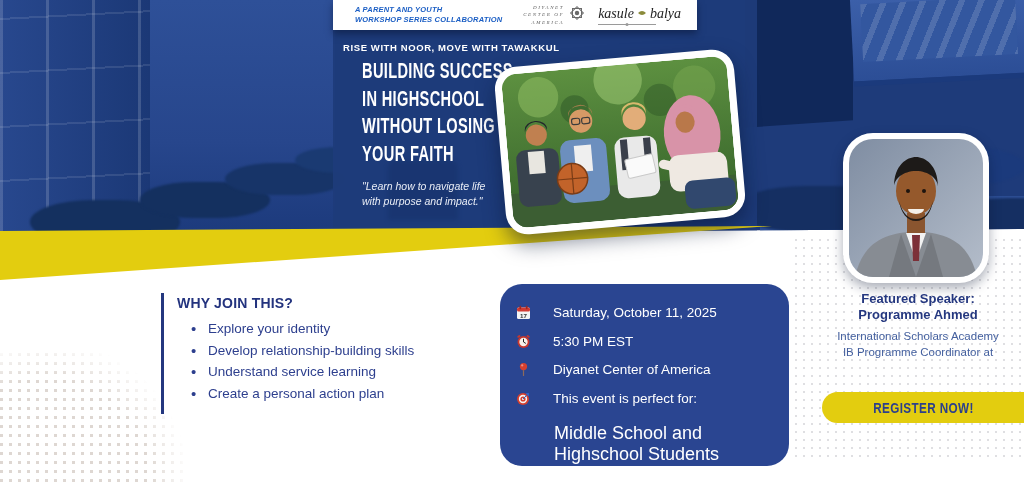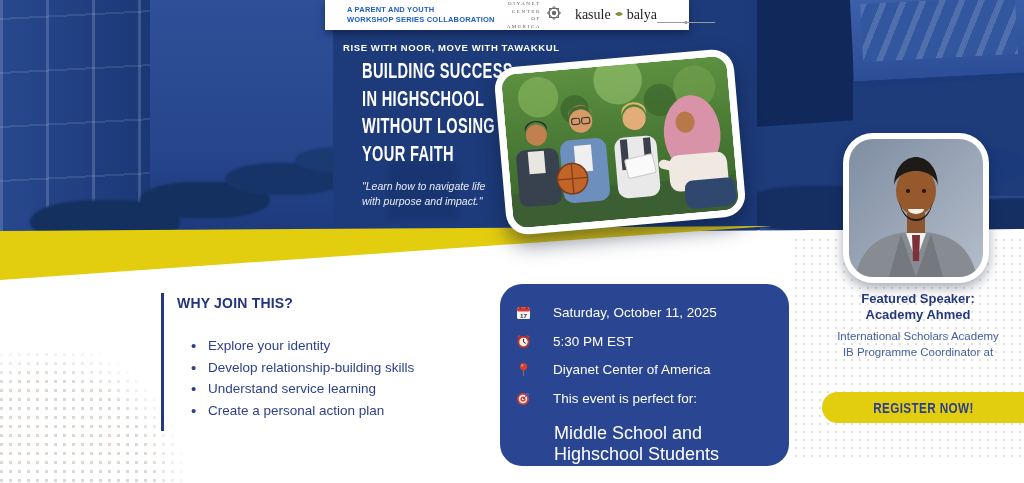--- a/index.html
+++ b/index.html
@@ -45,30 +45,30 @@
   .dots-right { position:absolute; left:792px; top:236px; width:232px; height:226px;
     background-image:radial-gradient(#c5c5ca 1.1px, transparent 1.3px);
     background-size:8px 8px; opacity:.55; }
   .dots-left { position:absolute; left:-12px; top:350px; width:195px; height:133px;
     background-image:radial-gradient(#cdc3bb 1.6px, transparent 1.8px);
     background-size:9px 9px; opacity:.65;
     -webkit-mask-image:radial-gradient(circle at 30% 100%, #000 0 55%, transparent 75%);
             mask-image:radial-gradient(circle at 30% 100%, #000 0 55%, transparent 75%); }
 
   
-  .topbar { position:absolute; left:325px; top:0; width:364px; height:30px; background:#fff;
+  .topbar { position:absolute; left:333px; top:0; width:364px; height:30px; background:#fff;
     display:flex; align-items:center; padding:0 10px 0 22px; gap:12px;
-    box-shadow:0 4px 7px rgba(8,20,50,.5); }
+    box-shadow:0 4px 7px rgba(8,20,50,.5);font-style:italic; }
   .collab { font-size:7.5px; font-weight:bold; color:#1b5ec4; line-height:1.3; letter-spacing:.2px; white-space:nowrap; }
   .diyanet { display:flex; align-items:center; gap:4px; margin-left:auto; }
   .diyanet-text { font-size:5px; letter-spacing:1.6px; color:#5c5c5c; text-align:right; line-height:1.5;
     font-family:"Liberation Serif", serif; }
   .kasule { display:flex; align-items:center; gap:3px; font-family:"Liberation Serif", serif;
     font-size:14px; color:#232323; padding-right:6px; }
-  .kasule-col { display:flex; align-items:flex-end; }
+  .kasule-col { display:flex; flex-direction:column; align-items:flex-start; }
   .kasule-rule { width:58px; border-top:1px solid #9a9a9a; margin-top:2px; position:relative; }
   .kasule-rule::after { content:""; position:absolute; left:50%; top:-2px; width:3px; height:3px;
     border-radius:50%; background:#9a9a9a; transform:translateX(-50%); }
 
   
   .kicker { position:absolute; left:343px; top:42px; font-size:9.5px; font-weight:bold; color:#ffffff;
     letter-spacing:.6px; }
   .title { position:absolute; left:362px; top:58px; color:#ffffff; font-weight:bold; font-size:21.5px;
     line-height:27.5px; letter-spacing:.5px; transform:scaleX(.68); transform-origin:left top; white-space:nowrap; }
   .quote { position:absolute; left:362px; top:179px; font-style:italic; font-size:10.5px; color:#e9edf6;
@@ -93,21 +93,21 @@
 
   .register { position:absolute; left:822px; top:392px; width:202px; height:31px; background:#e3cd0f;
     border-radius:17px 0 0 17px; display:flex; align-items:center; justify-content:center; cursor:pointer; }
   .register span { font-size:15px; font-weight:bold; color:#2b3f8c; letter-spacing:.5px;
     transform:scaleX(.78); white-space:nowrap; }
 
   
   .why { position:absolute; left:161px; top:293px; width:322px; border-left:3px solid #24377f;
     padding:2px 0 10px 13px; }
   .why-heading { font-size:14px; font-weight:bold; color:#23337e; letter-spacing:.2px; }
-  .why-list { list-style:none; margin-top:24px; padding-left:14px; }
+  .why-list { list-style:none; margin-top:7px; padding-left:14px; }
   .why-list li { position:relative; padding-left:17px; font-size:13.5px; color:#2d3f8e; line-height:21.5px; }
   .why-list li::before { content:"\2022"; position:absolute; left:0; top:0; font-size:15px; color:#2d3f8e; }
 
   
   .details { position:absolute; left:500px; top:284px; width:289px; height:182px;
     background:#2a4591; border-radius:22px; padding:21px 12px 0 16px; color:#fff; }
   .detail-row { display:flex; align-items:center; gap:22px; margin-bottom:13.5px; font-size:13.5px; }
   .detail-row .ic { width:15px; height:15px; flex:0 0 15px; }
   .detail-row .ic svg { display:block; width:15px; height:15px; }
   .audience { margin-top:17px; font-size:18px;margin-left:38px; }
@@ -259,21 +259,21 @@
         <path d="M45,48 C45,26 58,18 67,18 C76,18 89,26 89,48 C89,40 80,32 67,32 C54,32 45,40 45,48 Z" fill="#1d1a18"></path>
         <path d="M50,62 C54,76 60,80 67,80 C74,80 80,76 84,62 C82,74 76,82 67,82 C58,82 52,74 50,62 Z" fill="#241b15"></path>
         <path d="M59,70 a8,5 0 0 0 16,0" fill="#f4f0ea"></path>
         <circle cx="59" cy="52" r="2" fill="#1e150f"></circle>
         <circle cx="75" cy="52" r="2" fill="#1e150f"></circle>
       </svg>
     </div>
   </div>
   <div class="speaker-info">
     <div class="speaker-label">Featured Speaker:</div>
-    <div class="speaker-name">Academy Ahmed</div>
+    <div class="speaker-name">Programme Ahmed</div>
     <div class="speaker-role">
       <div>International Scholars Academy</div>
       <div>IB Programme Coordinator at</div>
     </div>
   </div>
 
   <div class="register">
     <span>REGISTER NOW!</span>
   </div>
 

